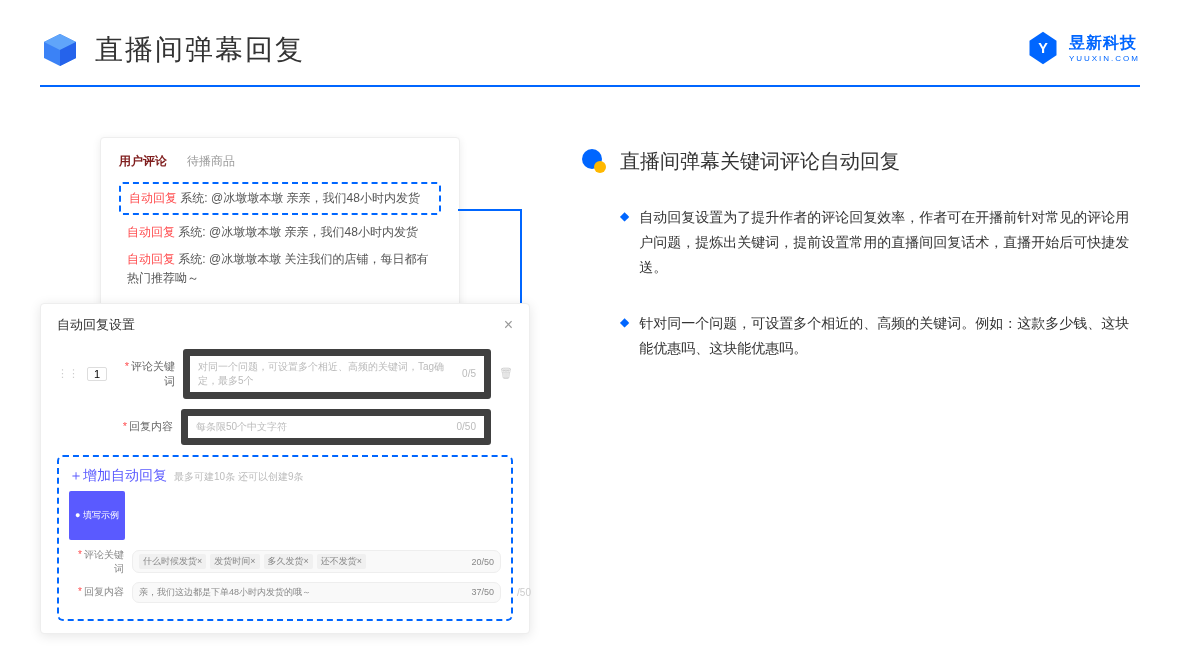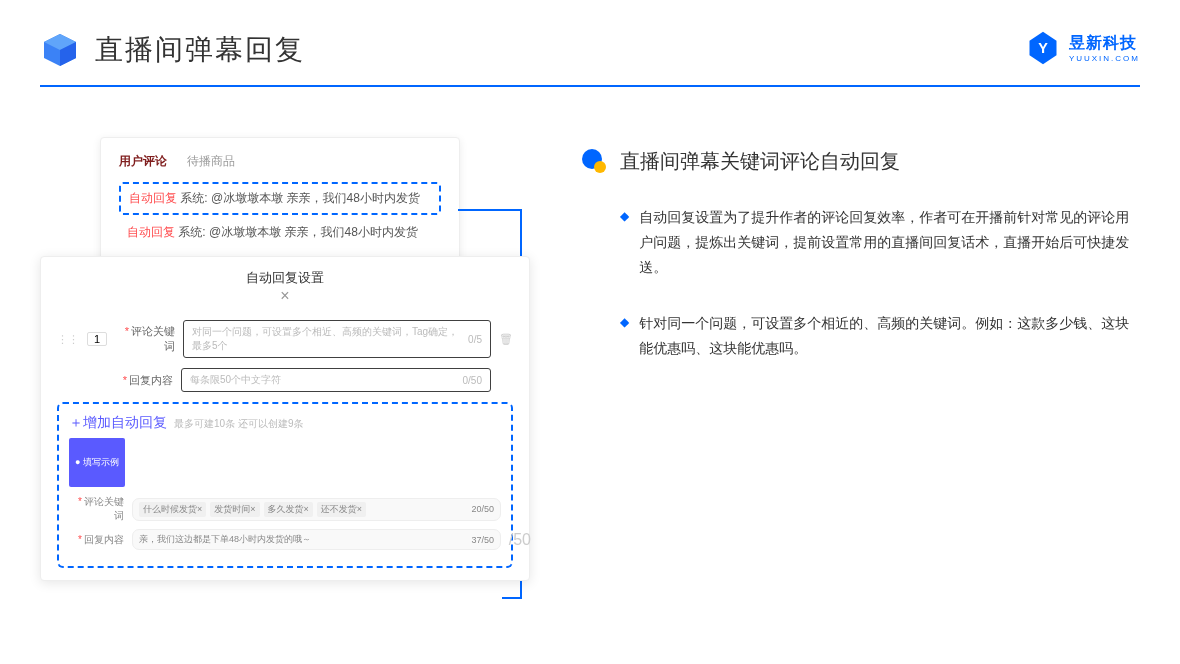--- a/index.html
+++ b/index.html
@@ -24,41 +24,41 @@
 .comment-card { background: #fff; border: 1px solid #eee; box-shadow: 0 2px 8px rgba(0,0,0,0.08); border-radius: 4px; margin-left: 60px; width: 360px; padding: 15px 18px; font-size: 12px; }
 .comment-tabs { display: flex; gap: 20px; margin-bottom: 12px; }
 .tab-active { font-weight: bold; color: #7f1d1d; }
 .tab-inactive { color: #999; }
 .comment-highlight { border: 2px dashed #0066FF; border-radius: 4px; padding: 6px 8px; margin-bottom: 8px; }
 .auto-reply-label { color: #ff4d4f; font-weight: 500; }
 .comment-text { color: #555; }
 .comment-line { margin-bottom: 8px; line-height: 1.6; padding: 0 8px; }
 
 .settings-card { background: #fff; border: 1px solid #eee; box-shadow: 0 2px 12px rgba(0,0,0,0.1); border-radius: 4px; width: 490px; padding: 12px 16px; font-size: 11px; position: relative; top: -10px; }
-.settings-header { display: flex; justify-content: space-between; align-items: center; margin-bottom: 15px; flex-direction: column; }
+.settings-header { display: flex; justify-content: space-between; align-items: center; margin-bottom: 15px; }
 .settings-title { font-size: 13px; color: #333; }
 .settings-close { color: #999; font-size: 16px; cursor: pointer; }
 .settings-row { display: flex; align-items: center; margin-bottom: 10px; gap: 8px; }
 .row-num { width: 20px; text-align: center; border: 1px solid #ddd; border-radius: 2px; font-size: 11px; }
 .row-label { color: #666; font-size: 11px; width: 60px; text-align: right; }
 .row-label.req::before { content: "*"; color: #ff4d4f; margin-right: 2px; }
-.row-input { flex: 1; border: 1px solid #404040; border-radius: 3px; padding: 4px 8px; font-size: 10px; color: #bbb; display: flex; justify-content: space-between; align-items: center; }
+.row-input { flex: 1; border: 7px solid #404040; border-radius: 3px; padding: 4px 8px; font-size: 10px; color: #bbb; display: flex; justify-content: space-between; align-items: center; }
 .row-input .count { color: #bbb; font-size: 10px; }
 .trash { width: 14px; color: #ccc; }
 .settings-dashed { border: 2px dashed #0066FF; border-radius: 6px; padding: 10px; margin-top: 8px; }
 .add-link { color: #5a5aff; font-size: 14px; margin-bottom: 6px; display: inline-block; }
 .add-hint { color: #bbb; font-size: 10px; margin-left: 4px; }
 .example-badge { background: #5a5aff; color: #fff; font-size: 9px; padding: 18px 6px; border-radius: 2px; display: inline-block; margin-bottom: 8px; }
 .example-row { display: flex; align-items: center; gap: 8px; margin-bottom: 6px; }
 .example-label { color: #888; font-size: 10px; width: 55px; text-align: right; }
 .example-label.req::before { content: "*"; color: #ff4d4f; margin-right: 2px; }
 .example-input { flex: 1; border: 1px solid #eee; background: #f9f9f9; border-radius: 7px; padding: 3px 6px; font-size: 9px; color: #888; display: flex; justify-content: space-between; align-items: center; }
 .tag-item { background: #f0f0f0; padding: 1px 4px; border-radius: 2px; margin-right: 2px; font-size: 9px; }
 .tag-wrap { display: flex; gap: 2px; flex-wrap: wrap; }
-.outer-count { color: #ccc; font-size: 16px; position: absolute; right: 20px; }
+.outer-count { color: #ccc; font-size: 10px; position: absolute; right: 20px; }
 
 
 .connector-v { position: absolute; width: 2px; background: #0066FF; left: 480px; top: 72px; height: 390px; }
 .connector-h1 { position: absolute; height: 2px; background: #0066FF; left: 418px; top: 72px; width: 62px; }
 .connector-h2 { position: absolute; height: 2px; background: #0066FF; left: 462px; top: 460px; width: 20px; }
 
 
 .right-panel { flex: 1; padding-top: 10px; }
 .feature-title { display: flex; align-items: center; margin-bottom: 30px; }
 .feature-icon { width: 28px; height: 28px; margin-right: 12px; }
@@ -101,20 +101,24 @@
         <span class="tab-active">用户评论</span>
         <span class="tab-inactive">待播商品</span>
       </div>
       <div class="comment-highlight">
         <span class="auto-reply-label">自动回复</span>
         <span class="comment-text"> <span>系统:</span> <span>@冰墩墩本墩 亲亲，我们48小时内发货</span></span>
       </div>
       <div class="comment-line">
         <span class="auto-reply-label">自动回复</span>
         <span class="comment-text"> <span>系统:</span> <span>@冰墩墩本墩 亲亲，我们48小时内发货</span></span>
+      </div>
+      <div class="comment-line">
+        <span class="auto-reply-label">自动回复</span>
+        <span class="comment-text"> <span>系统:</span> <span>@冰墩墩本墩 关注我们的店铺，每日都有热门推荐呦～</span></span>
       </div>
     </div>
 
     <div class="settings-card">
       <div class="settings-header">
         <span class="settings-title">自动回复设置</span>
         <span class="settings-close">×</span>
       </div>
       <div class="settings-row">
         <span style="color:#ccc;">⋮⋮</span>

